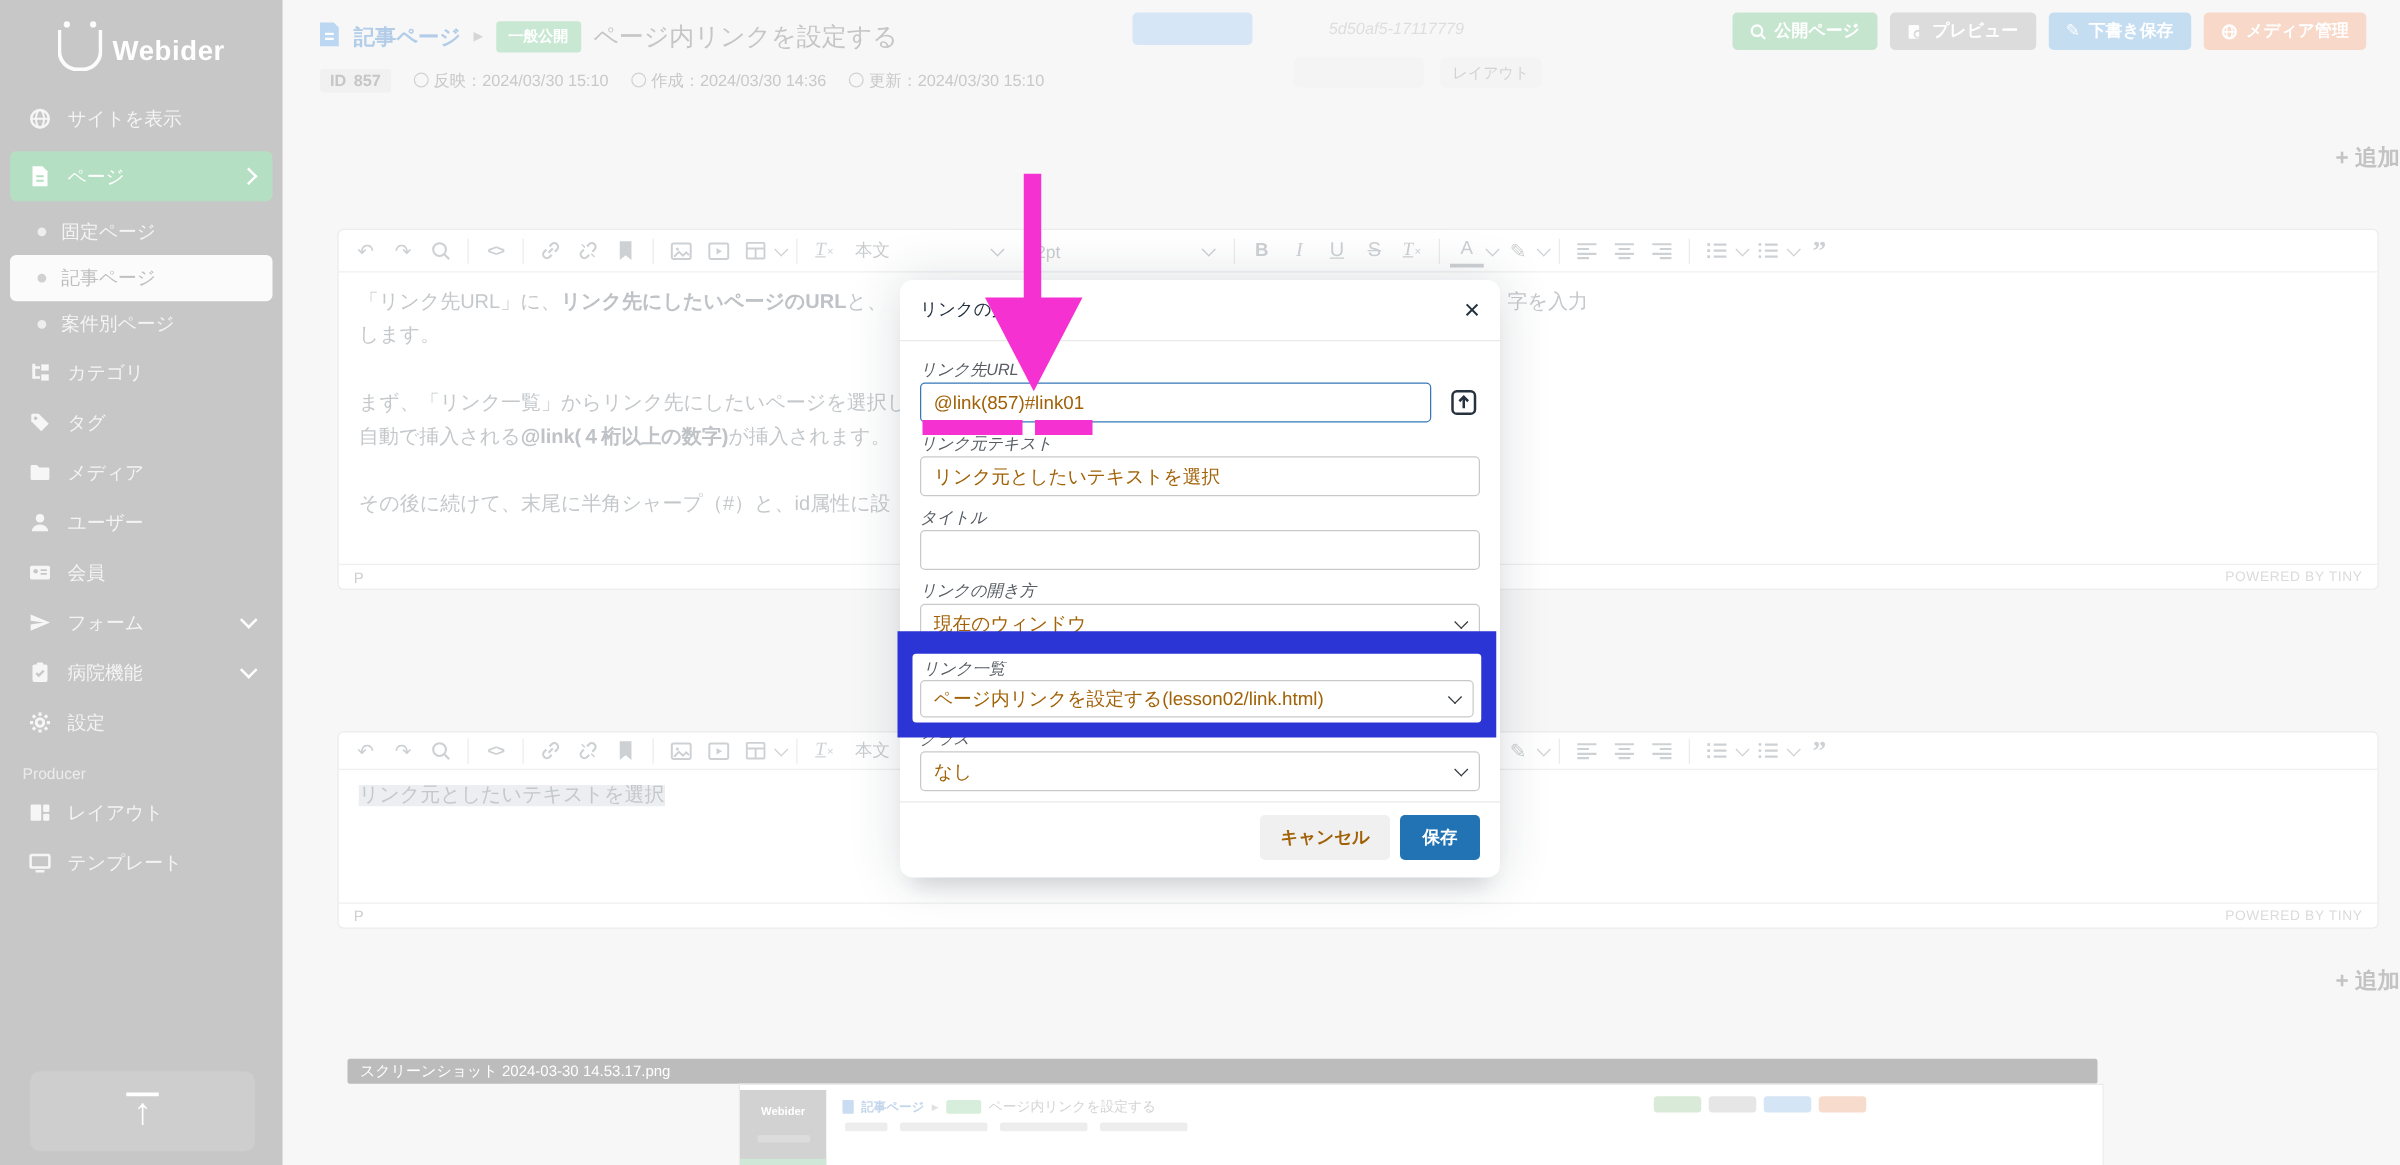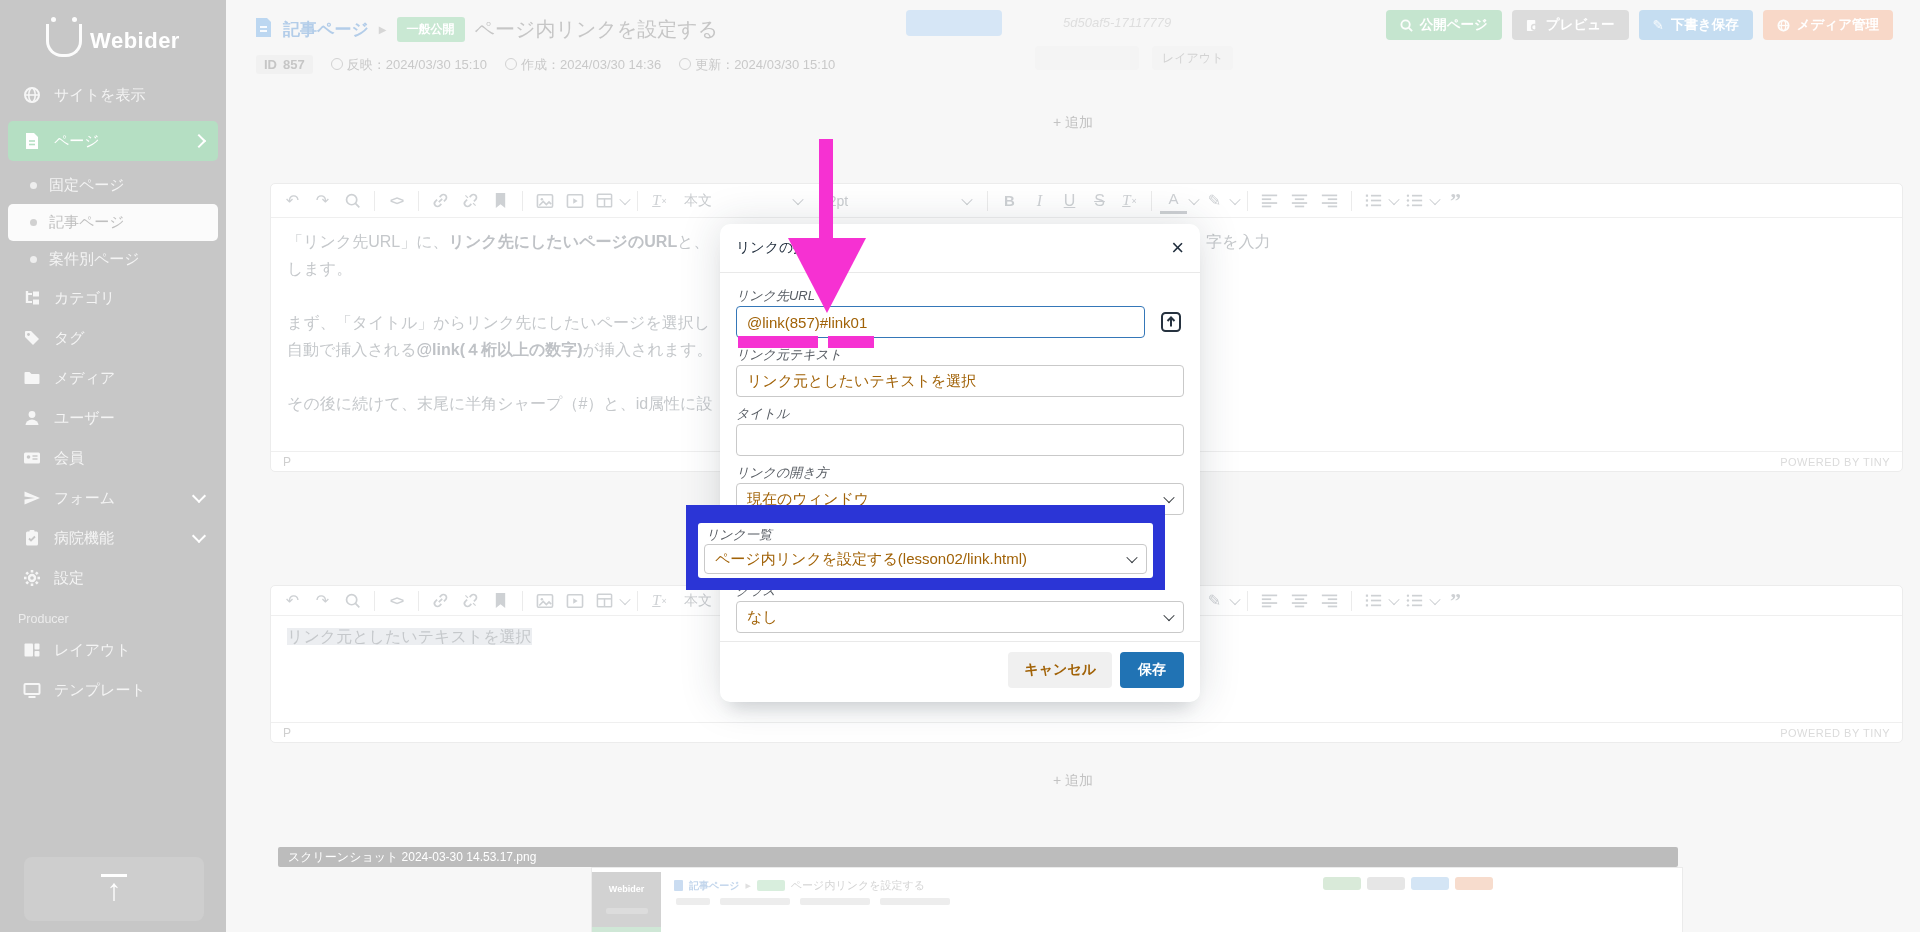--- a/index.html
+++ b/index.html
@@ -37,21 +37,21 @@
   .meta{position:absolute;left:256px;top:55px;display:flex;align-items:center;gap:18px;font-size:13px;color:#c9c9c9;}
   .idchip{background:#f1f1f1;border-radius:3px;padding:2px 8px;font-weight:bold;color:#c6c6c6;display:flex;gap:6px;}
   .mico{width:10px;height:10px;border:1.5px solid #d2d2d2;border-radius:50%;display:inline-block;margin-right:4px;vertical-align:-1px;}
   .faint-hash{position:absolute;left:1063px;top:15px;font-style:italic;font-size:13px;color:#dedede;}
   .faint-chip{position:absolute;border-radius:4px;}
   .actions{position:absolute;right:27px;top:10px;display:flex;gap:10px;}
   .abtn{height:30px;border-radius:4px;color:#fff;font-size:13.5px;font-weight:bold;display:flex;align-items:center;gap:7px;padding:0 14px;}
   .abtn svg,.abtn .pg{opacity:.95;}
 
   
-  .addrow{position:absolute;left:226px;width:1694px;text-align:center;font-size:14px;color:#c3c3c3;font-weight:normal;}
+  .addrow{position:absolute;left:226px;width:1694px;text-align:right;font-size:18px;color:#c3c3c3;font-weight:bold;}
 
   
   .editor{position:absolute;left:270px;width:1633px;background:#fff;border:1px solid #ececec;border-radius:5px;box-sizing:border-box;}
   .tbar{display:flex;align-items:center;gap:3px;height:33px;padding:0 8px;border-bottom:1px solid #efefef;color:#ced1d4;}
   .ti{width:27px;height:24px;display:flex;align-items:center;justify-content:center;font-size:16px;flex:0 0 auto;}
   .ti.code{font-size:13px;font-weight:bold;letter-spacing:-1px;}
   .tx em{font-style:italic;text-decoration:underline;font-family:"Liberation Serif","DejaVu Serif",serif;font-size:15px;}
   .tx sub{font-size:9px;margin-left:1px;}
   .sep{width:1px;height:20px;background:#ebebeb;margin:0 5px;flex:0 0 auto;}
   .tsel{display:flex;align-items:center;justify-content:space-between;padding:0 8px;height:24px;font-size:14px;color:#c9cccf;flex:0 0 auto;}
@@ -103,21 +103,21 @@
   .urlrow{display:flex;align-items:center;gap:13px;}
   .urlrow .minput{flex:1;}
   .browse{width:26px;height:26px;display:flex;align-items:center;justify-content:center;color:#26323f;flex:0 0 auto;}
   .mfoot{position:absolute;left:0;right:0;bottom:0;border-top:1px solid #e9e9e9;padding:10px 16px 14px;display:flex;justify-content:flex-end;gap:8px;box-sizing:border-box;}
   .btn{border-radius:4px;font-size:14px;padding:9px 16px;font-weight:bold;}
   .btn.cancel{background:#f0f0f0;color:#a16207;}
   .btn.save{background:#2173b4;color:#fff;padding:9px 18px;}
   .hidden-slot{visibility:hidden;}
 
   
-  .bluebox{position:absolute;left:686px;top:505px;width:479px;height:85px;background:#2b35d6;z-index:30;box-sizing:border-box;padding:18px 12px 12px 12px;}
+  .bluebox{position:absolute;left:718px;top:505px;width:479px;height:85px;background:#2b35d6;z-index:30;box-sizing:border-box;padding:18px 12px 12px 12px;}
   .bluebox .panel{background:#fff;border-radius:3px;height:55px;box-sizing:border-box;padding:5px 6px 0 6px;}
   .bluebox .mlabel{margin:0 0 3px 2px;}
   .bluebox .msel{height:30px;}
   .arrow-stem{position:absolute;left:819px;top:139px;width:14px;height:100px;background:#f631d2;z-index:40;}
   .arrow-head{position:absolute;left:788px;top:238px;width:0;height:0;border-left:39px solid transparent;border-right:39px solid transparent;border-top:75px solid #f631d2;z-index:40;}
   .pinkbar{position:absolute;top:336px;height:12px;background:#f631d2;z-index:41;}
 </style>
 </head>
 <body>
 
@@ -457,21 +457,21 @@
           <line x1="7" y1="2.3" x2="19" y2="2.3"></line>
           <line x1="7" y1="8" x2="19" y2="8"></line>
           <line x1="7" y1="13.7" x2="19" y2="13.7"></line>
         </svg>
       </span>
     <span class="car"></span>
     <span class="ti" style="font-size:22px;font-family:'Liberation Serif','DejaVu Serif',serif;font-weight:bold;">”</span>
   </div>
   <div class="ec">
     <p><span>「リンク先URL」に、</span><b>リンク先にしたいページのURL</b><span>と、</span><br><span>します。</span></p>
-    <p><span>まず、「タイトル」からリンク先にしたいページを選択し</span><br><span>自動で挿入される</span><b>@link(４桁以上の数字)</b><span>が挿入されます。</span></p>
+    <p><span>まず、「リンク一覧」からリンク先にしたいページを選択し</span><br><span>自動で挿入される</span><b>@link(４桁以上の数字)</b><span>が挿入されます。</span></p>
     <p><span>その後に続けて、末尾に半角シャープ（#）と、id属性に設</span></p>
     <span class="frag">字を入力</span>
   </div>
   <div class="sbar">
     <span class="p">P</span>
     <span class="pow">POWERED BY TINY</span>
   </div>
 </div>
 
 <div class="editor" style="top:585px;height:158px;">

